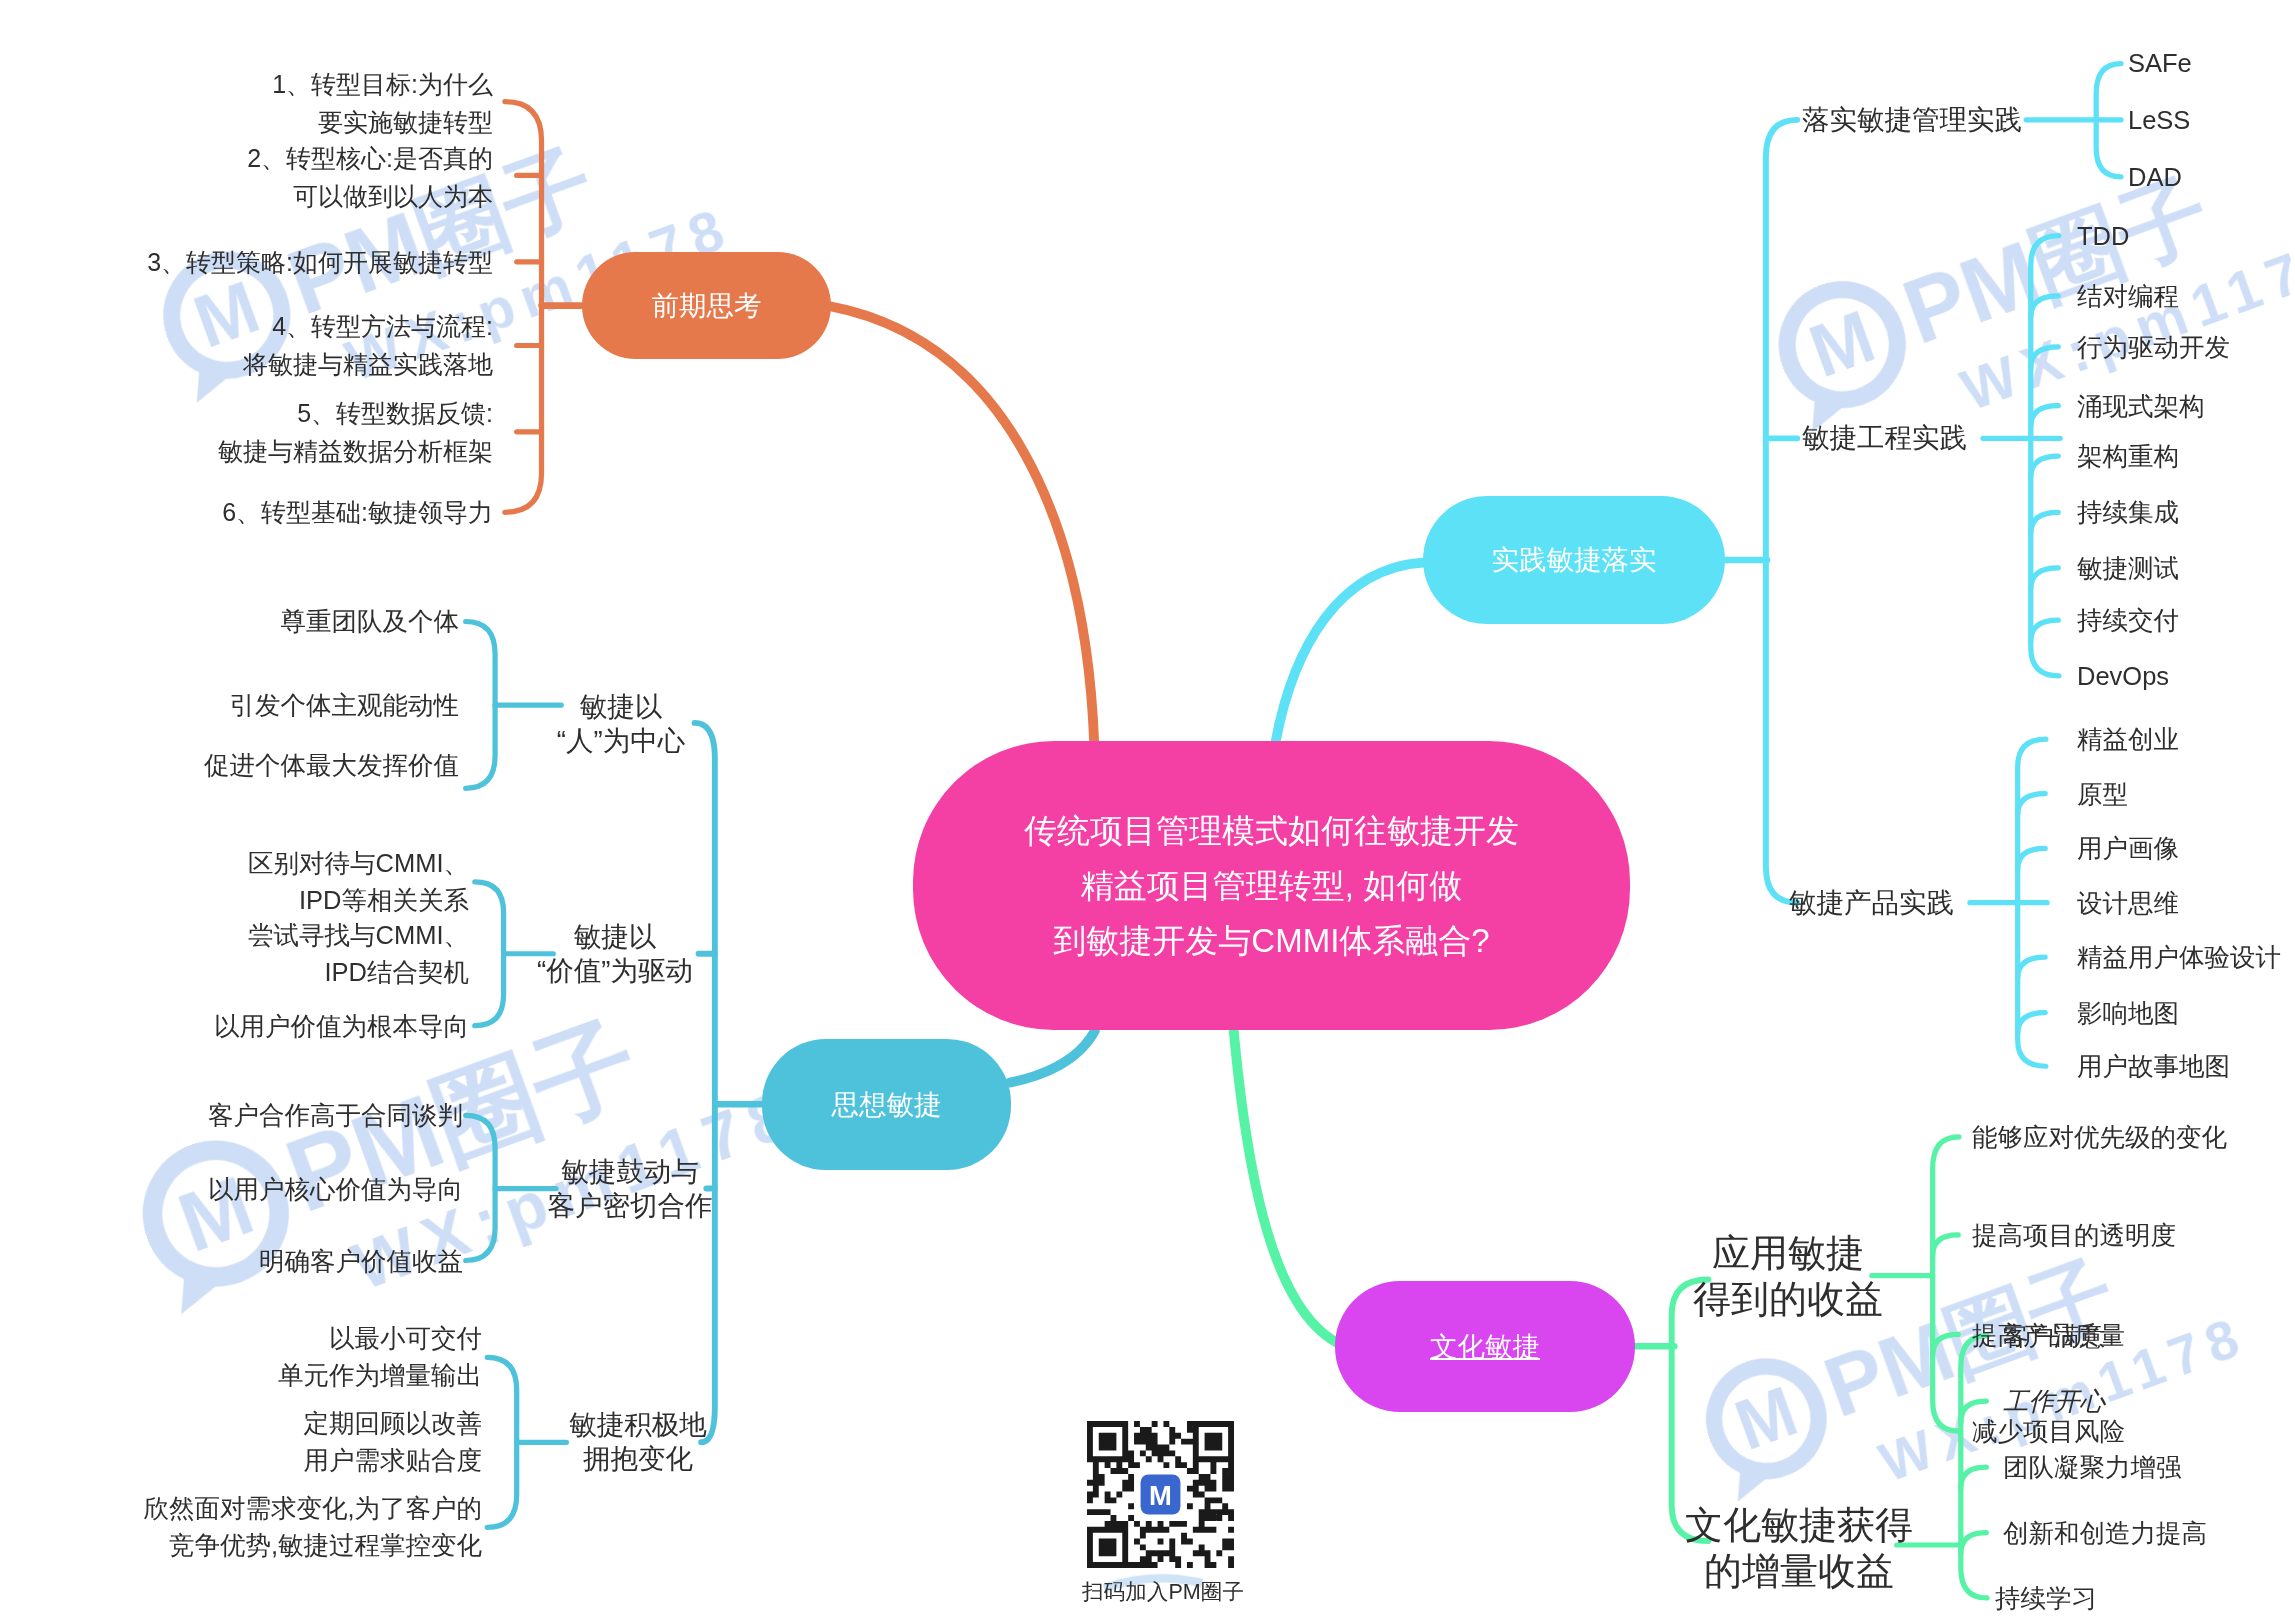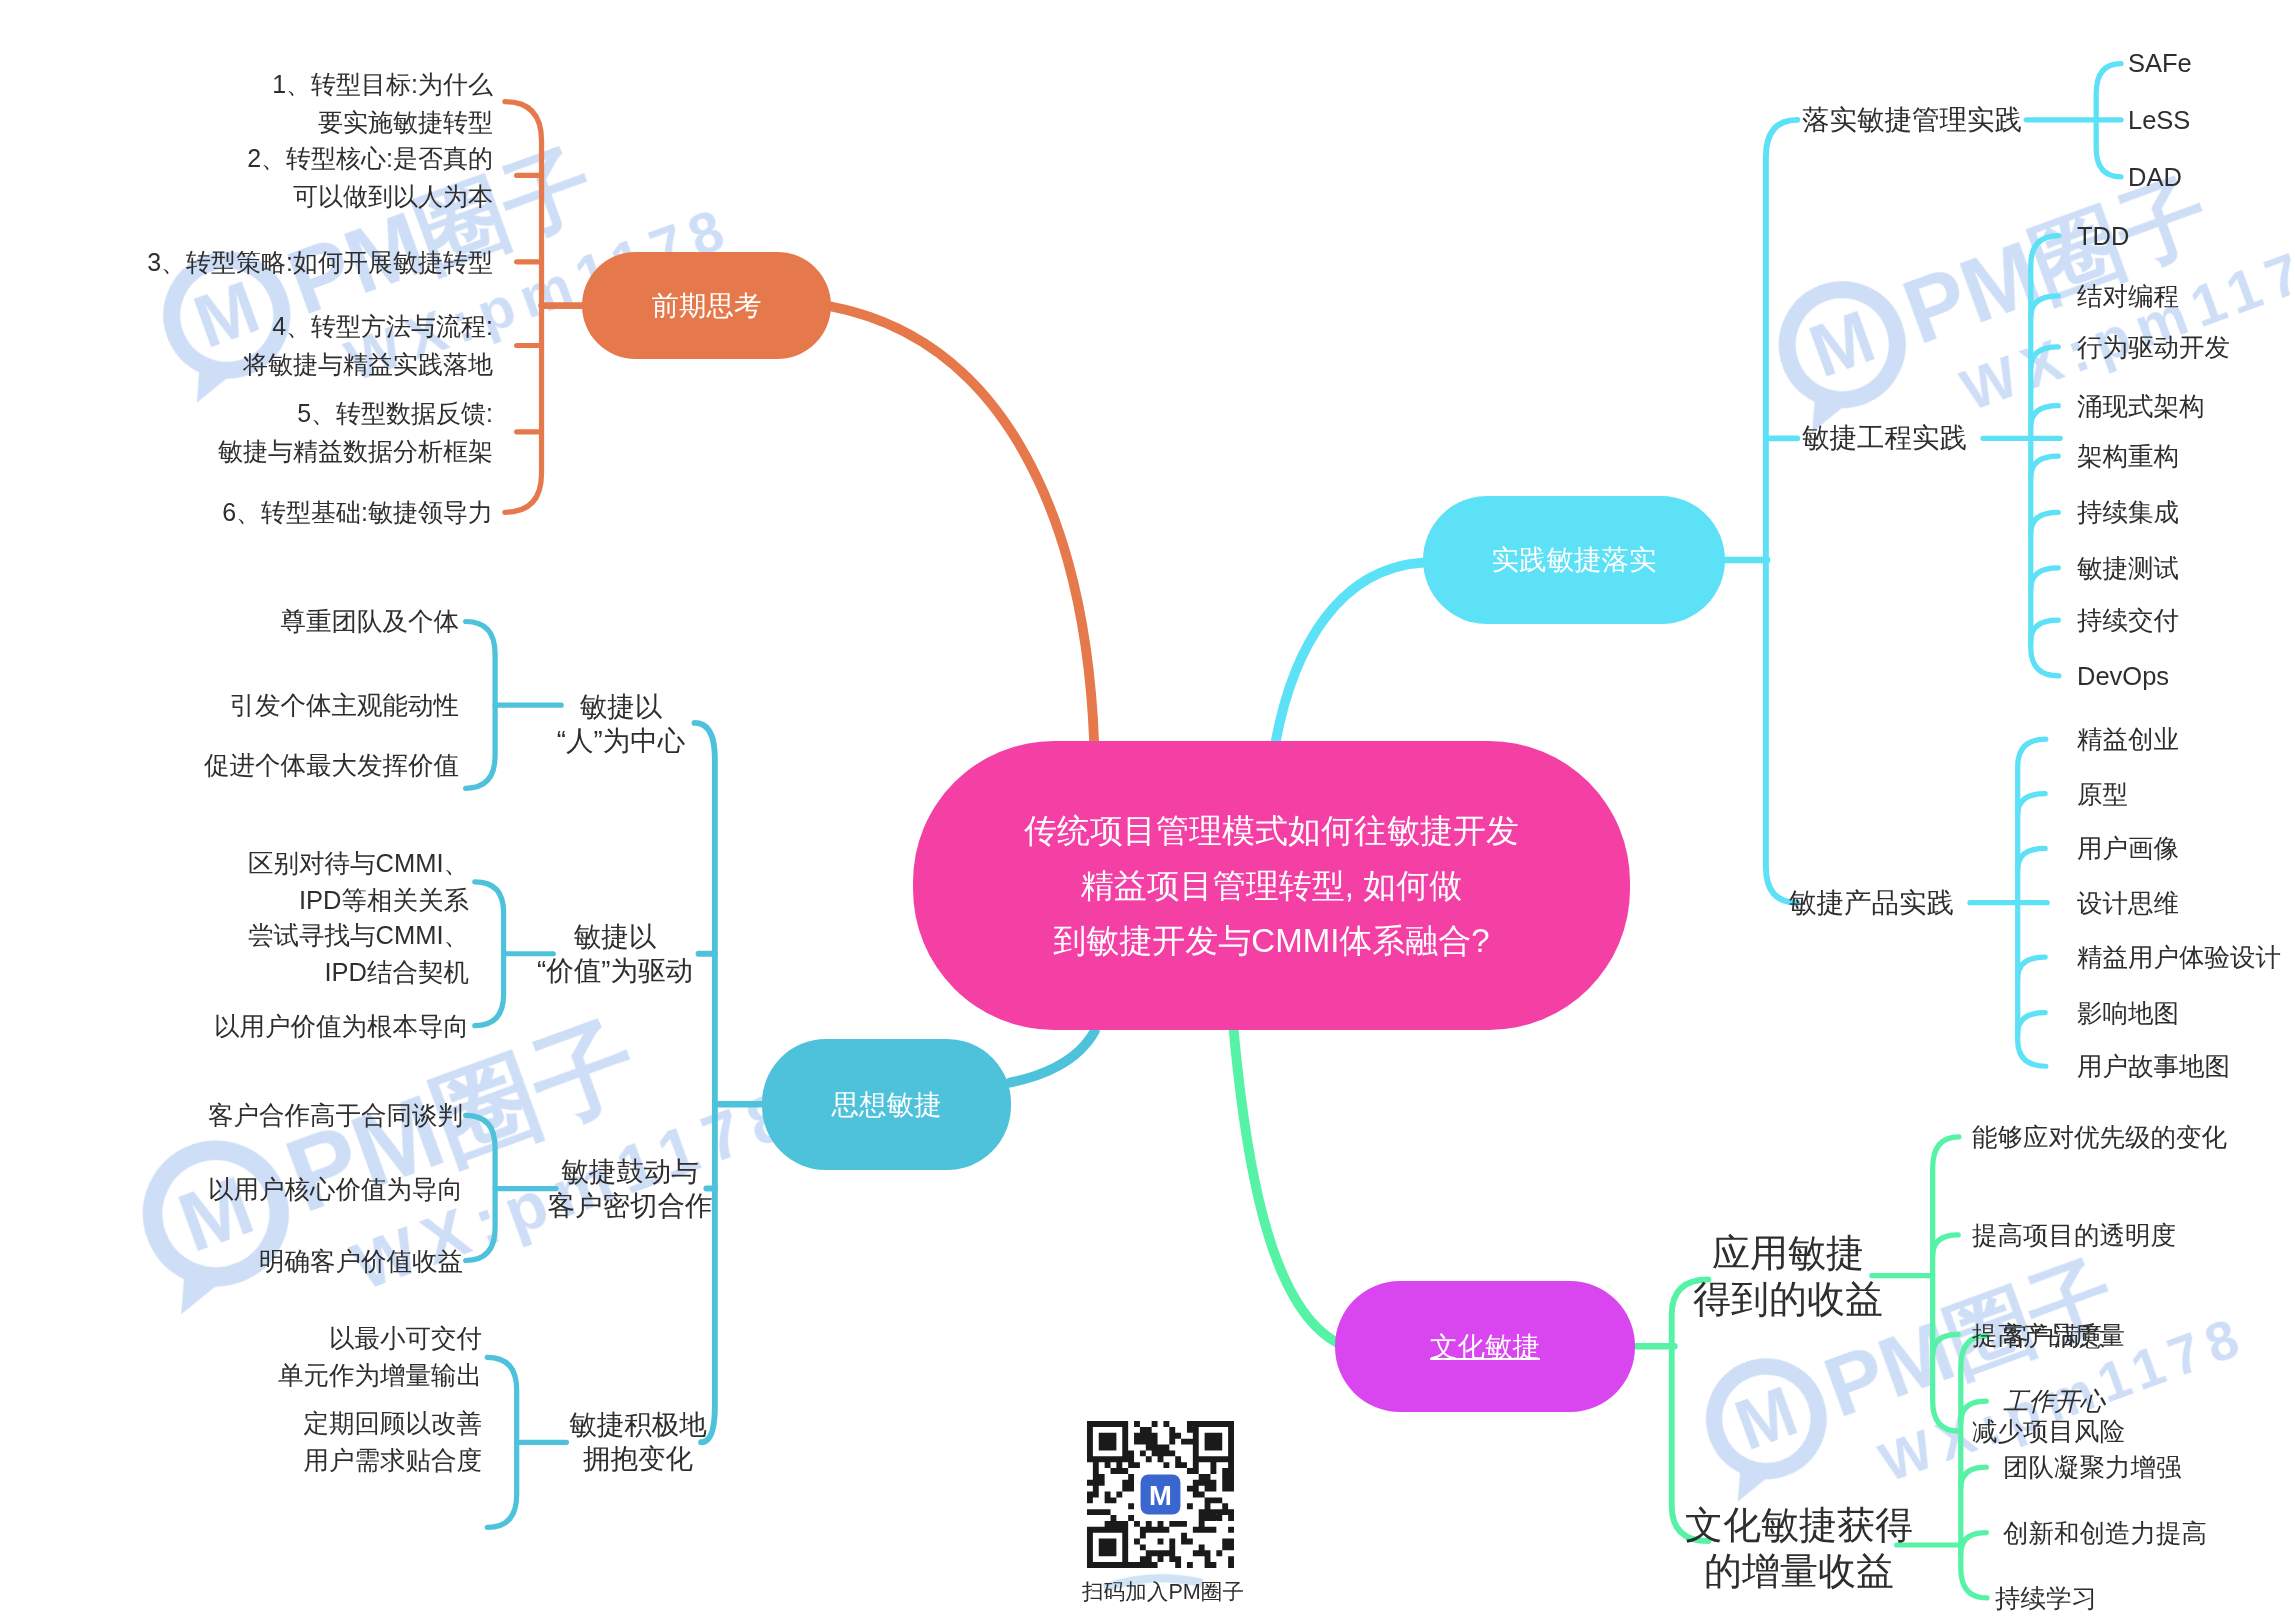--- a/index.html
+++ b/index.html
@@ -201,20 +201,22 @@
   <div class="t t-r item" style="right:1826px;top:1026px;">以用户价值为根本导向</div>
 
   <div class="t t-r item" style="right:1832px;top:1115px;">客户合作高于合同谈判</div>
   <div class="t t-r item" style="right:1832px;top:1189px;">以用户核心价值为导向</div>
   <div class="t t-r item" style="right:1832px;top:1261px;">明确客户价值收益</div>
 
   <div class="t t-r item" style="right:1813px;top:1357px;">以最小可交付
 单元作为增量输出</div>
   <div class="t t-r item" style="right:1813px;top:1442px;">定期回顾以改善
 用户需求贴合度</div>
+  <div class="t t-r item" style="right:1813px;top:1527px;">欣然面对需求变化,为了客户的
+竞争优势,敏捷过程掌控变化</div>
 
   <div class="t t-c lbl-g" style="left:1788px;top:1276px;">应用敏捷
 得到的收益</div>
   <div class="t t-c lbl-g" style="left:1799px;top:1548px;">文化敏捷获得
 的增量收益</div>
 
   <div class="t t-l item" style="left:1972px;top:1137px;">能够应对优先级的变化</div>
   <div class="t t-l item" style="left:1972px;top:1235px;">提高项目的透明度</div>
   <div class="t t-l item" style="left:1972px;top:1335px;">提高产品质量</div>
   <div class="t t-l item" style="left:1972px;top:1431px;">减少项目风险</div>

